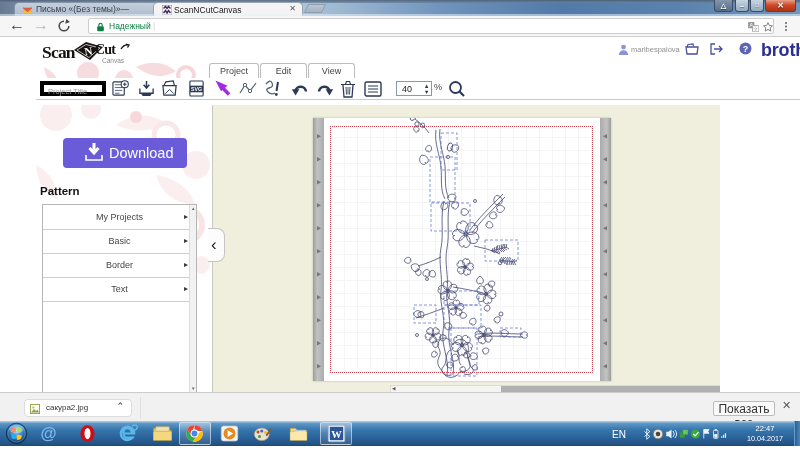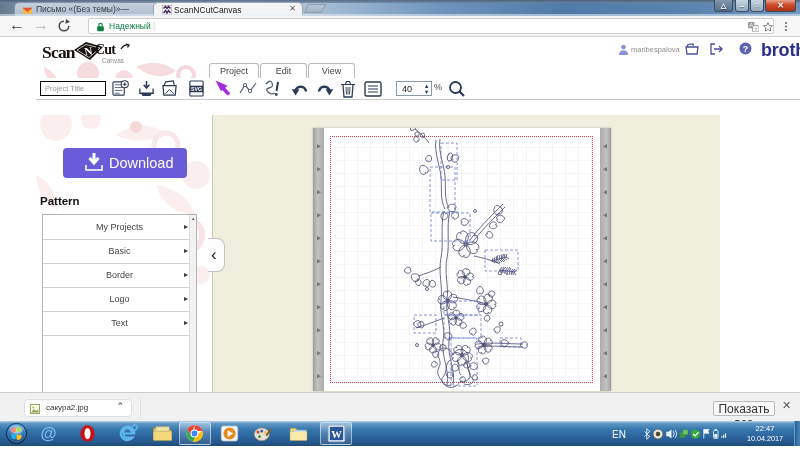--- a/index.html
+++ b/index.html
@@ -22,24 +22,24 @@
   #tab2 { left:153px; width:150px; background:#f4f4f4; border:1px solid #98a5b4; border-bottom:none; }
   #newtab { left:306px; top:4px; width:18px; height:9px; background:linear-gradient(#b9c6d4,#a3b4c6); border:1px solid #8d9eb0; transform:skewX(-25deg); }
   #toolbar1 { left:0; top:16px; width:800px; height:21px; background:#f6f6f6; border-bottom:1px solid #d0d0d0; }
   #omnibox { position:absolute; left:88px; top:2px; width:686px; height:16px; background:#fff; border:1px solid #cdcdcd; border-radius:2px; font-size:8.5px; }
   .navbtn { position:absolute; top:2px; font-size:13px; color:#555; }
   
   #page { left:0; top:37px; width:800px; height:355px; background:#fff;margin-left:36px; }
   #apphead .uname { font-size:7.5px; color:#909090; }
   .menutab { position:absolute; top:26px; height:15px; background:#fff; border:1px solid #bdbdbd; border-bottom:none; border-radius:3px 3px 0 0; font-size:9px; color:#444; text-align:center; line-height:15px; }
   #toolbar2 { position:absolute; left:0; top:41px; width:800px; height:22px; background:#fff; border-bottom:1px solid #c9c9c9; }
-  #ptitle { position:absolute; left:4px; top:3px; width:66px; height:15px; border:1px solid #000000; font-size:7.5px; color:#999; padding-left:4px; line-height:14px; background:#fff; }
+  #ptitle { position:absolute; left:4px; top:3px; width:66px; height:15px; border:4px solid #000000; font-size:7.5px; color:#999; padding-left:4px; line-height:14px; background:#fff; }
   #zoombox { position:absolute; left:360px; top:3px; width:36px; height:15px; border:1px solid #8a99a8; background:#fff; font-size:9px; color:#222; }
   
-  #content { position:absolute; left:0; top:78px; width:684px; height:288px; background:#fff; overflow:hidden; }
+  #content { position:absolute; left:0; top:68px; width:684px; height:288px; background:#fff; overflow:hidden; }
   #canvas { position:absolute; left:176px; top:0; width:624px; height:288px; background:#f0eedd; border-left:1px solid #c8c8c0; }
   #dlbtn { position:absolute; left:27px; top:33px; width:124px; height:30px; background:#6a5cd8; border-radius:4px; color:#fff; font-size:14.5px; text-align:center; line-height:30px; }
   #patlbl { position:absolute; left:4px; top:80px; font-size:11.5px; font-weight:bold; color:#111; }
   #patlist { position:absolute; left:6px; top:99px; width:155px; height:189px; background:#fff; border:1px solid #b5b5b5; }
   .prow { position:relative; height:24px; border-bottom:1px solid #cfcfcf; font-size:9px; color:#444; text-align:center; line-height:24px; box-sizing:content-box; margin-bottom:-1px; }
   .prow:after { content:"\25B8"; position:absolute; right:8px; top:0; color:#333; font-size:8px; }
   #patscroll { position:absolute; right:0px; top:0px; width:7px; height:187px; background:#f2f2f2; border-left:1px solid #ddd; }
   #collapse { position:absolute; left:172px; top:123px; width:17px; height:34px; background:#fcfcfc; border:1px solid #c4c4c4; border-left:none; border-radius:0 8px 8px 0; }
   
   #mat { position:absolute; left:100px; top:13px; width:298px; height:263px; background:#fff; box-shadow:0 0 2px rgba(0,0,0,.25); }
@@ -261,21 +261,20 @@
         <path d="M10 1 v9 M5.5 6 l4.5 5 4.5 -5" stroke="#fff" stroke-width="3" fill="none"></path>
         <path d="M2 13 v5 h16 v-5" fill="none" stroke="#fff" stroke-width="1.6"></path>
       </svg>
       <span style="position:absolute;left:46px;top:0;">Download</span>
     </div>
     <div id="patlbl">Pattern</div>
     <div id="patlist">
       <div class="prow">My Projects</div>
       <div class="prow">Basic</div>
       <div class="prow">Border</div>
-      <div class="prow">Logo</div>
       <div class="prow">Text</div>
       <div id="patscroll">
         <div style="position:absolute;top:1px;left:1px;font-size:4.5px;color:#666;">▲</div>
         <div style="position:absolute;bottom:1px;left:1px;font-size:4.5px;color:#666;">▼</div>
       </div>
     </div>
 
     <div id="canvas">
       <div id="mat">
         <div class="strip" style="left:0;background:linear-gradient(90deg,#9d9d9d,#c2c2c2 40%,#ababab);"></div>

